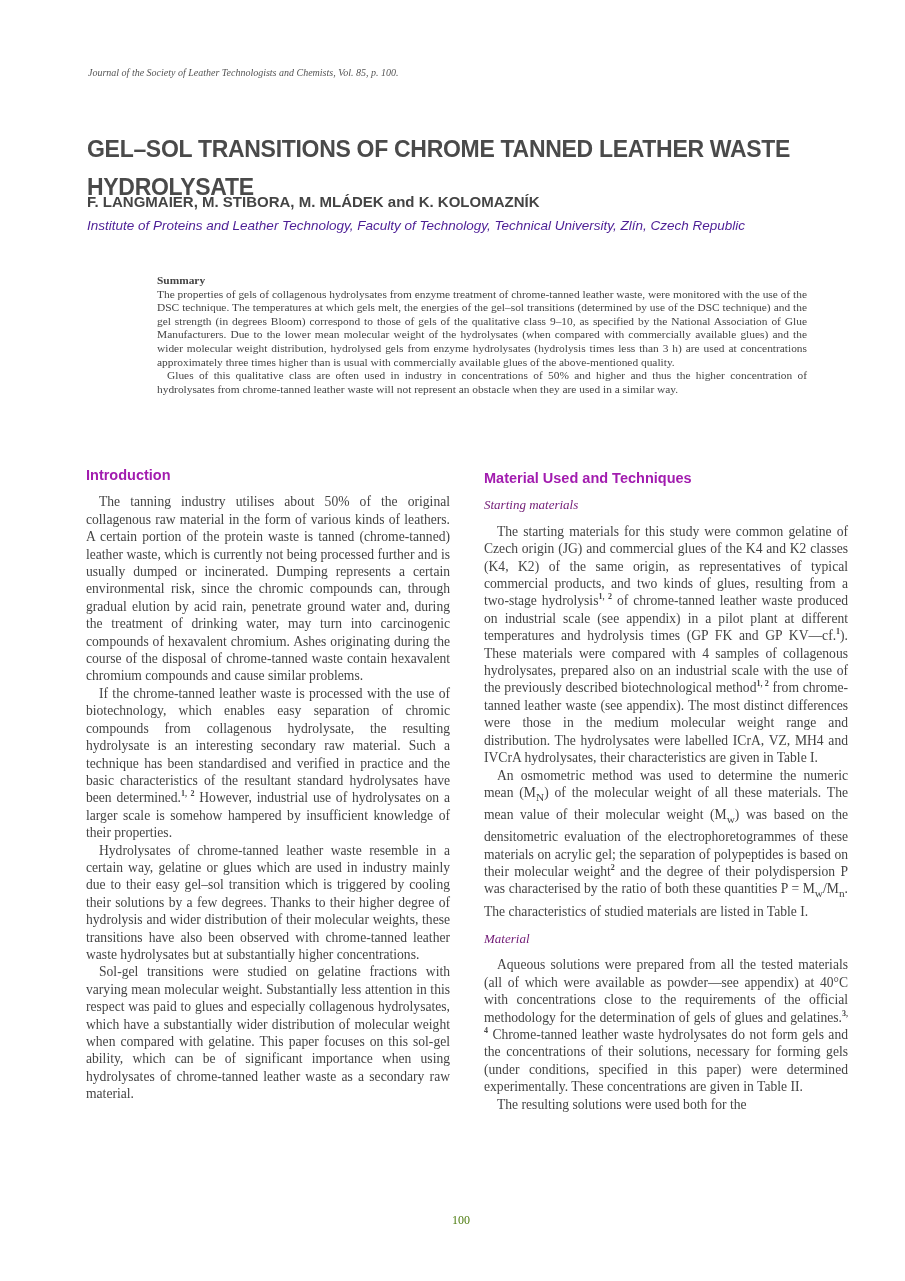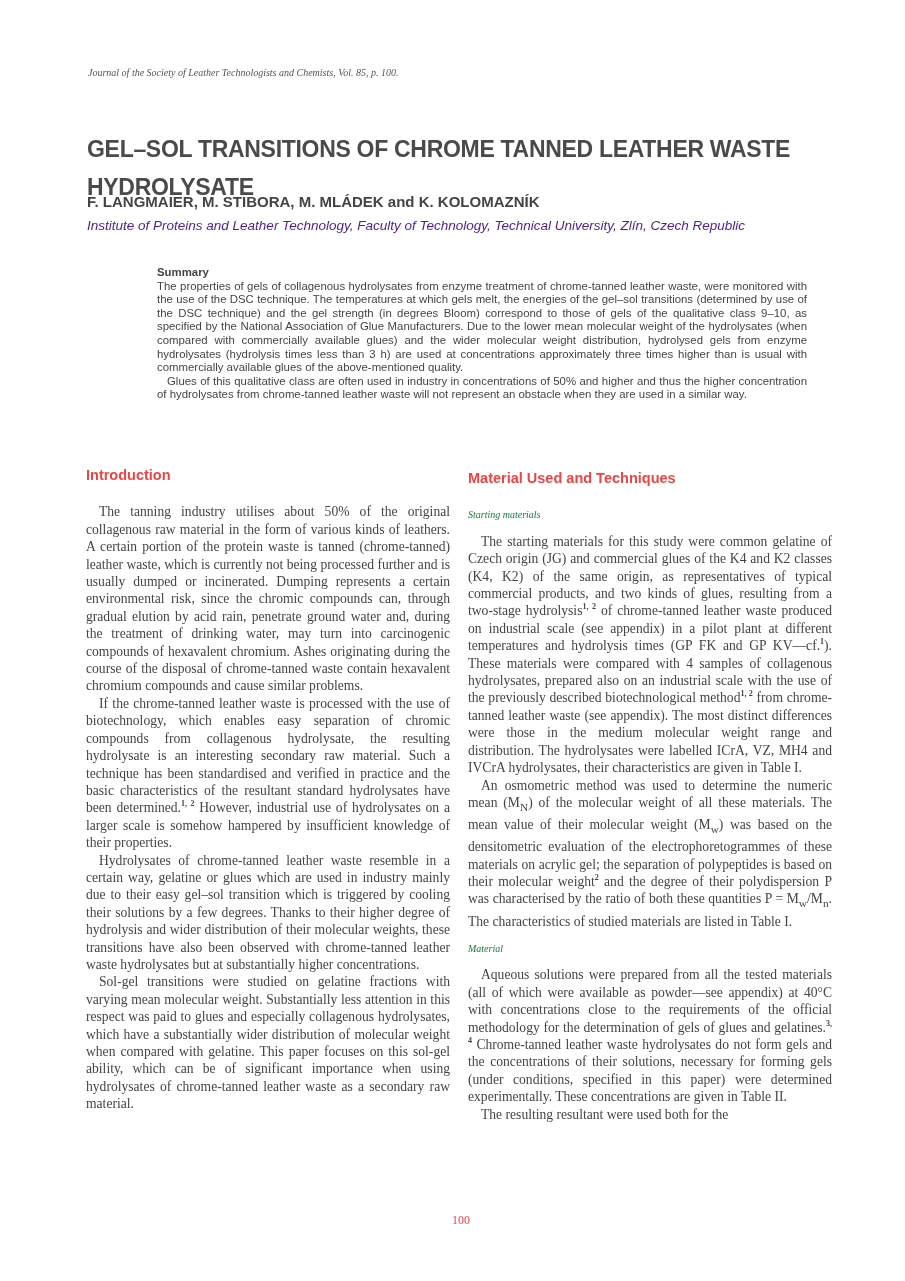--- a/index.html
+++ b/index.html
@@ -1,33 +1,33 @@
 <!DOCTYPE html>
 <html><head>
 <meta charset="utf-8">
 <style>
   html, body { margin:0; padding:0; background:#ffffff; }
   body { width:905px; height:1281px; position:relative; overflow:hidden; color:#3a3a3a; }
   .journal { position:absolute; left:88px; top:67px; font-family:"Liberation Serif", serif; font-style:italic; font-size:10px; color:#555; }
   .title { position:absolute; left:87px; top:130px; width:760px; font-family:"Liberation Sans", sans-serif; font-weight:bold; font-size:23px; line-height:38px; color:#4a4a4a; letter-spacing:-0.3px; }
   .authors { position:absolute; left:87px; top:193px; font-family:"Liberation Sans", sans-serif; font-weight:bold; font-size:15px; color:#444; }
   .affil { position:absolute; left:87px; top:218px; font-family:Liberation Sans, sans-serif; font-style:italic; font-size:13.5px; color:#4c1d95; }
-  .summary { position:absolute; left:157px; top:266px; width:650px; font-family:Liberation Sans, sans-serif; font-size:11.4px; line-height:13.6px; color:#444; text-align:justify; }
+  .summary { position:absolute; left:157px; top:274px; width:650px; font-family:Liberation Serif, serif; font-size:11.4px; line-height:13.6px; color:#444; text-align:justify; }
   .summary h3 { margin:0; font-size:11.4px; font-weight:bold; }
   .summary p { margin:0; text-indent:0; }
   .summary p.ind { text-indent:10px; }
   .col { position:absolute; top:467px; width:364px; font-family:"Liberation Serif", serif; font-size:13.6px; line-height:17.4px; color:#444; text-align:justify; }
   .col.left { left:86px; }
-  .col.right { left:468px; top:470px; }
-  .col h2 { margin:0 0 19px 0; font-family:"Liberation Sans", sans-serif; font-weight:bold; font-size:14.5px; color:#ef4444; }
-  .col h4 { margin:0 0 9px 0; font-weight:normal; font-style:italic; font-size:10px; color:#15803d; }
+  .col.right { left:484px; top:470px; }
+  .col h2 { margin:0 0 9px 0; font-family:"Liberation Sans", sans-serif; font-weight:bold; font-size:14.5px; color:#a21caf; }
+  .col h4 { margin:0 0 9px 0; font-weight:normal; font-style:italic; font-size:13px; color:#701a75; }
   .col p { margin:0; text-indent:13px; }
   .col .gap { height:10px; }
   sup { font-size:8px; line-height:0;font-weight:bold; }
-  .pagenum { position:absolute; left:452px; top:1213px; font-family:"Liberation Serif", serif; font-size:12px; color:#ef4444; }
+  .pagenum { position:absolute; left:452px; top:1213px; font-family:"Liberation Serif", serif; font-size:12px; color:#4d7c0f; }
 </style>
 </head>
 <body>
 
 <div class="journal">Journal of the Society of Leather Technologists and Chemists, Vol. 85, p. 100.</div>
 
 <div class="title">GEL–SOL TRANSITIONS OF CHROME TANNED LEATHER WASTE HYDROLYSATE</div>
 <div class="authors">F. LANGMAIER, M. STIBORA, M. MLÁDEK and K. KOLOMAZNÍK</div>
 <div class="affil">Institute of Proteins and Leather Technology, Faculty of Technology, Technical University, Zlín, Czech Republic</div>
 
@@ -46,16 +46,16 @@
 </div>
 
 <div class="col right">
   <h2>Material Used and Techniques</h2>
   <h4>Starting materials</h4>
   <p><span>The starting materials for this study were common gelatine of Czech origin (JG) and commercial glues of the K4 and K2 classes (K4, K2) of the same origin, as representatives of typical commercial products, and two kinds of glues, resulting from a two-stage hydrolysis</span><sup>1, 2</sup><span> of chrome-tanned leather waste produced on industrial scale (see appendix) in a pilot plant at different temperatures and hydrolysis times (GP FK and GP KV—cf.</span><sup>1</sup><span>). These materials were compared with 4 samples of collagenous hydrolysates, prepared also on an industrial scale with the use of the previously described biotechnological method</span><sup>1, 2</sup><span> from chrome-tanned leather waste (see appendix). The most distinct differences were those in the medium molecular weight range and distribution. The hydrolysates were labelled ICrA, VZ, MH4 and IVCrA hydrolysates, their characteristics are given in Table I.</span></p>
   <p><span>An osmometric method was used to determine the numeric mean (M</span><sub>N</sub><span>) of the molecular weight of all these materials. The mean value of their molecular weight (M</span><sub>w</sub><span>) was based on the densitometric evaluation of the electrophoretogrammes of these materials on acrylic gel; the separation of polypeptides is based on their molecular weight</span><sup>2</sup><span> and the degree of their polydispersion P was characterised by the ratio of both these quantities P = M</span><sub>w</sub><span>/M</span><sub>n</sub><span>. The characteristics of studied materials are listed in Table I.</span></p>
   <div class="gap"></div>
   <h4>Material</h4>
   <p><span>Aqueous solutions were prepared from all the tested materials (all of which were available as powder—see appendix) at 40°C with concentrations close to the requirements of the official methodology for the determination of gels of glues and gelatines.</span><sup>3, 4</sup><span> Chrome-tanned leather waste hydrolysates do not form gels and the concentrations of their solutions, necessary for forming gels (under conditions, specified in this paper) were determined experimentally. These concentrations are given in Table II.</span></p>
-  <p>The resulting resultant were used both for the</p>
+  <p>The resulting solutions were used both for the</p>
 </div>
 
 <div class="pagenum">100</div>
 
 </body></html>

